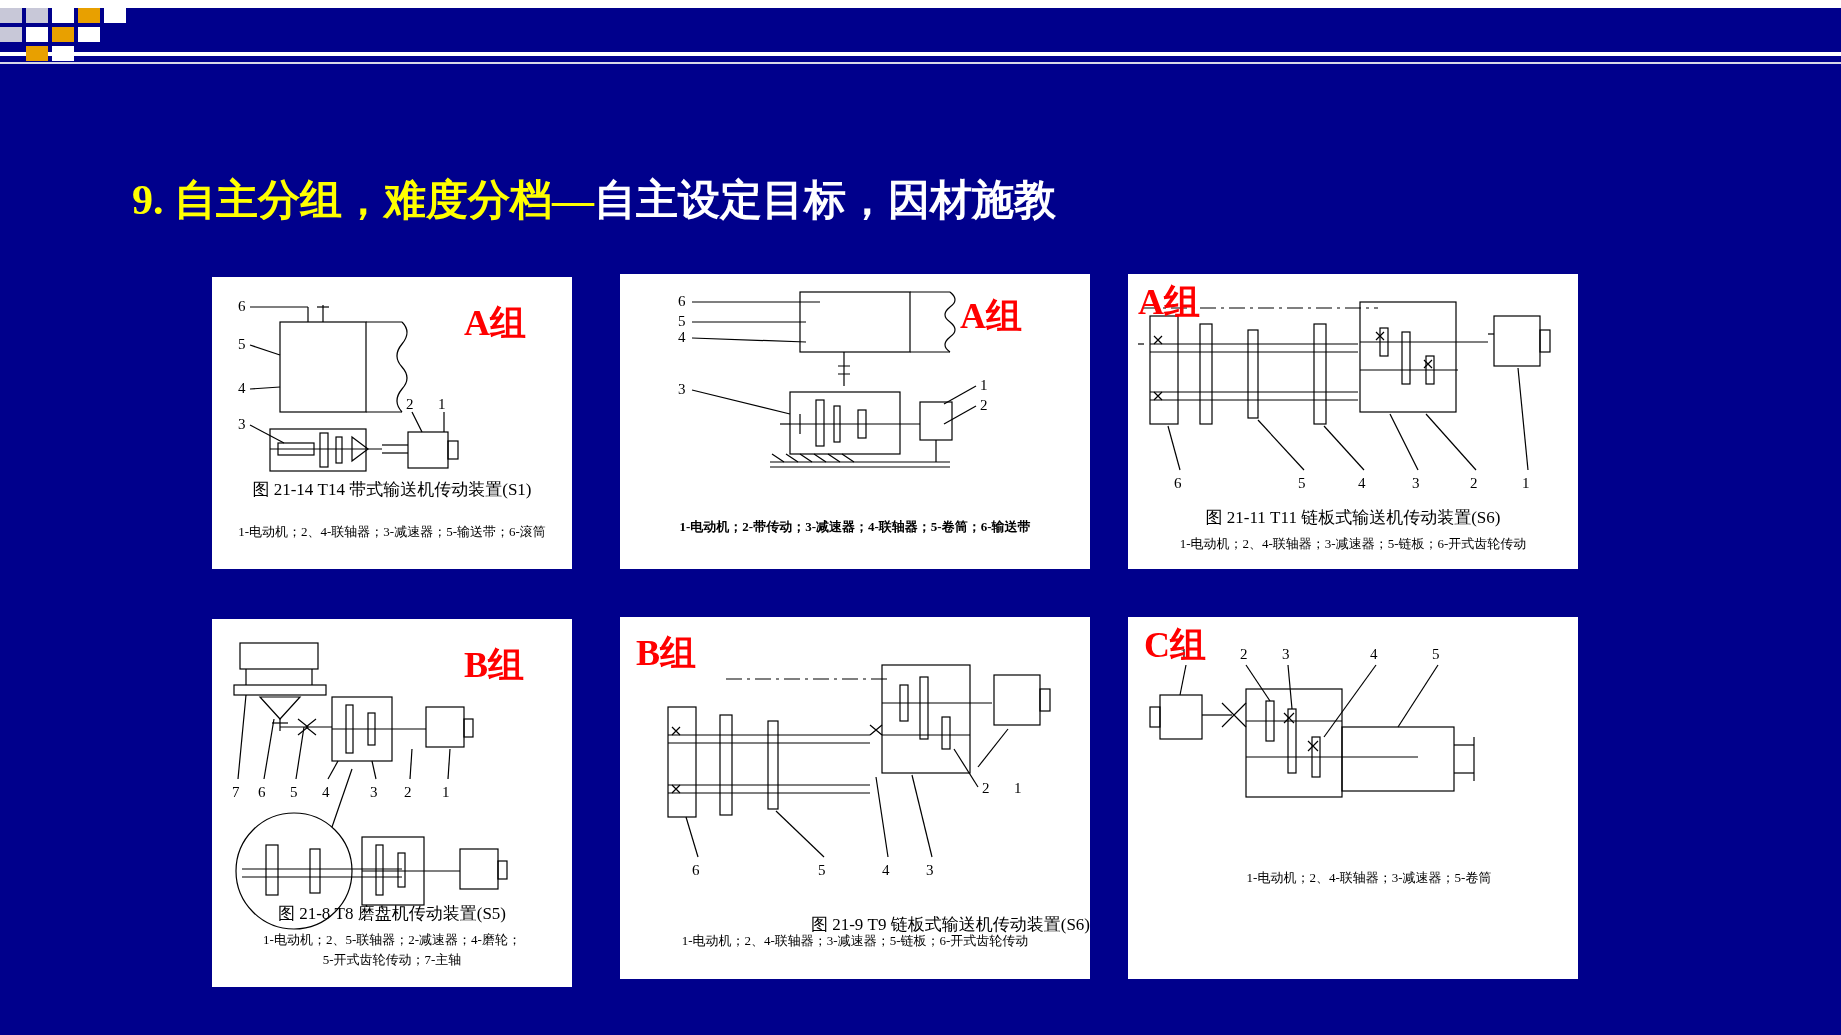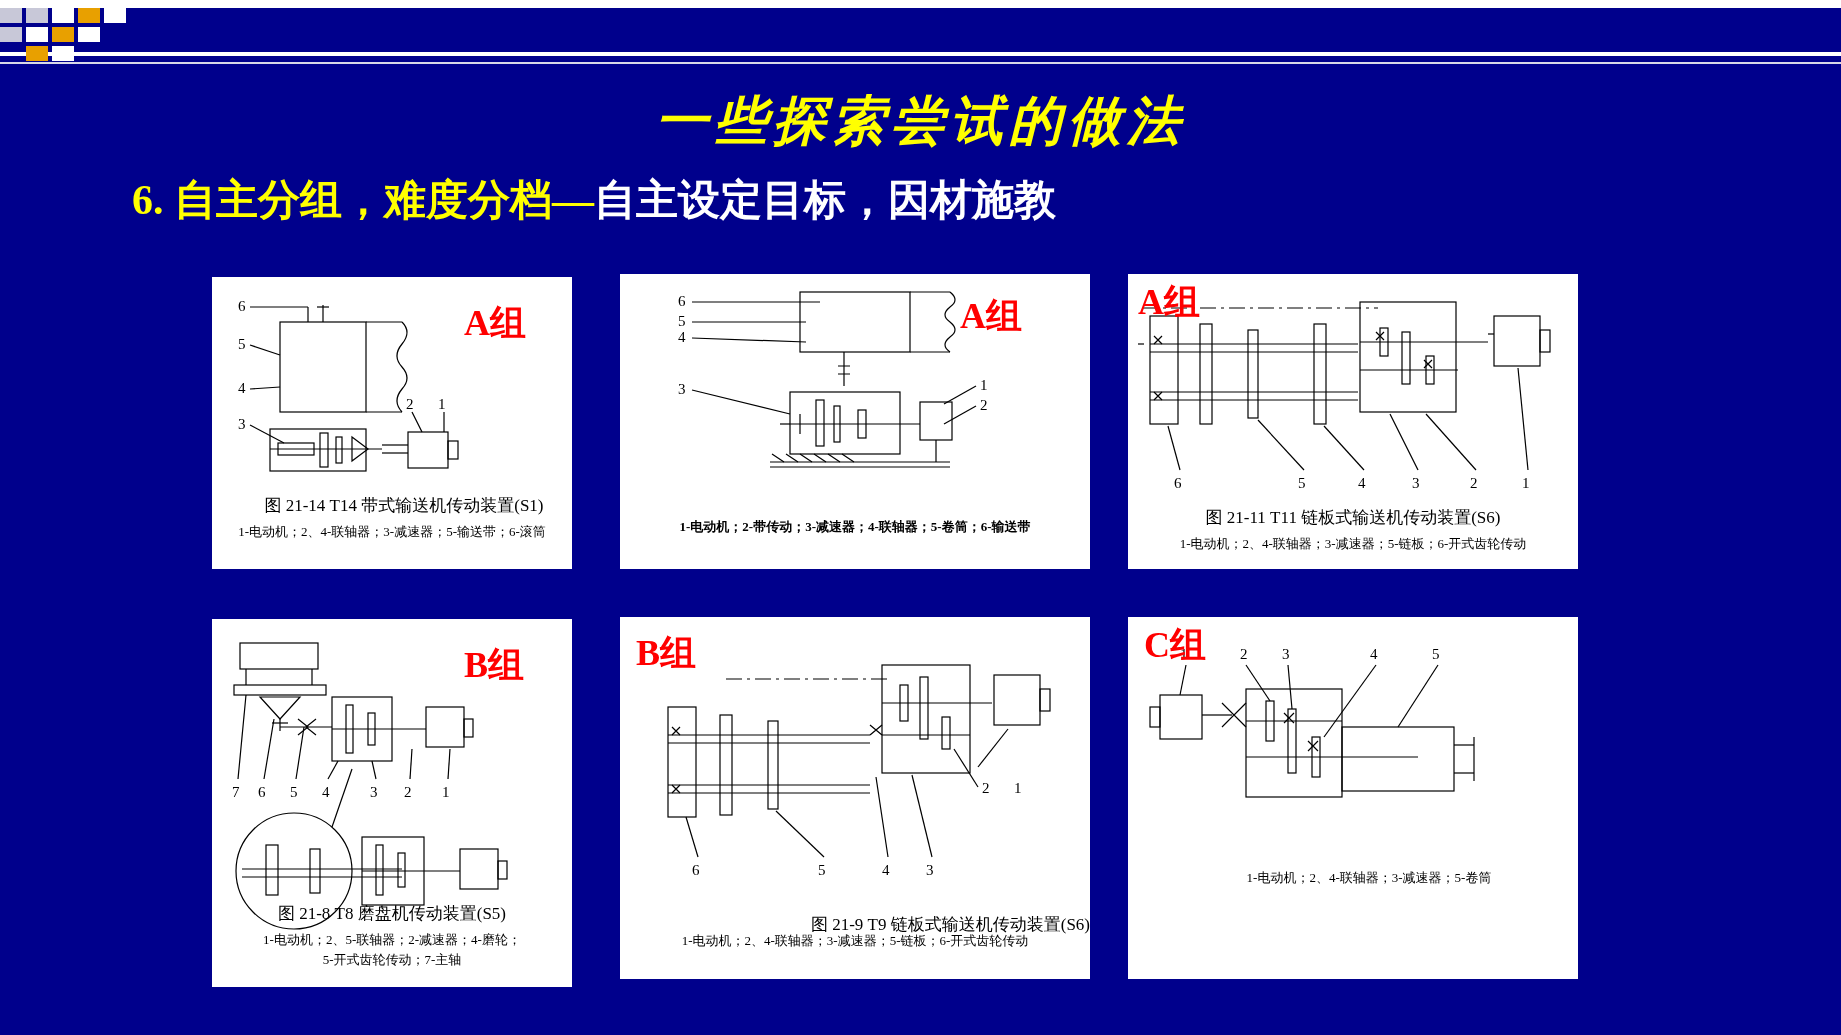--- a/index.html
+++ b/index.html
@@ -128,24 +128,23 @@
       <div class="sq" style="left:104px;top:0px;  width:22px; height:15px; background:#ffffff;"></div>
       <div class="sq" style="left:0px;  top:19px; width:22px; height:15px; background:#c8c8d8;"></div>
       <div class="sq" style="left:26px; top:19px; width:22px; height:15px; background:#ffffff;"></div>
       <div class="sq" style="left:52px; top:19px; width:22px; height:15px; background:#e8a000;"></div>
       <div class="sq" style="left:78px; top:19px; width:22px; height:15px; background:#ffffff;"></div>
       <div class="sq" style="left:26px; top:38px; width:22px; height:15px; background:#e8a000;"></div>
       <div class="sq" style="left:52px; top:38px; width:22px; height:15px; background:#ffffff;"></div>
     </div>
   </div>
 
-  <div class="title-main">一些探索尝试的做法</div>
 
   <div class="title-sub">
-    <span>6. 自主分组，难度分档—</span><span class="part2">自主设定目标，因材施教</span>
+    <span>9. 自主分组，难度分档—</span><span class="part2">自主设定目标，因材施教</span>
   </div>
 
   <div class="card" style="left:212px; top:277px; width:360px; height:292px;">
     <svg class="figsvg" width="360" height="292" viewBox="0 0 360 292">
       <g stroke="#000" fill="none" stroke-width="1.2">
 
         <rect x="68" y="45" width="86" height="90"></rect>
         <path d="M154 45 L190 45 M154 135 L190 135"></path>
         <path d="M190 45 q10 10 0 22 q-10 12 0 23 q10 11 0 22 q-10 12 0 23"></path>
         <line x1="111" y1="28" x2="111" y2="45"></line>
@@ -173,21 +172,21 @@
       </g>
       <g font-family="Liberation Serif, serif" font-size="15" fill="#000">
         <text x="26" y="34">6</text>
         <text x="26" y="72">5</text>
         <text x="26" y="116">4</text>
         <text x="26" y="152">3</text>
         <text x="194" y="132">2</text>
         <text x="226" y="132">1</text>
       </g>
     </svg>
-    <div class="card-caption cap-title" style="top:218px;padding-left:12px;">图 21-14  T14 带式输送机传动装置(S1)</div>
+    <div class="card-caption cap-title" style="top:202px;">图 21-14  T14 带式输送机传动装置(S1)</div>
     <div class="card-caption cap-legend" style="top:246px;">1-电动机；2、4-联轴器；3-减速器；5-输送带；6-滚筒</div>
     <div class="group-tag" style="left:252px; top:22px;">A组</div>
   </div>
 
   <div class="card" style="left:620px; top:274px; width:470px; height:295px;">
     <svg class="figsvg" width="470" height="295" viewBox="0 0 470 295">
       <g stroke="#000" fill="none" stroke-width="1.2">
 
         <rect x="180" y="18" width="110" height="60"></rect>
         <path d="M290 18 L330 18 M290 78 L330 78"></path>

